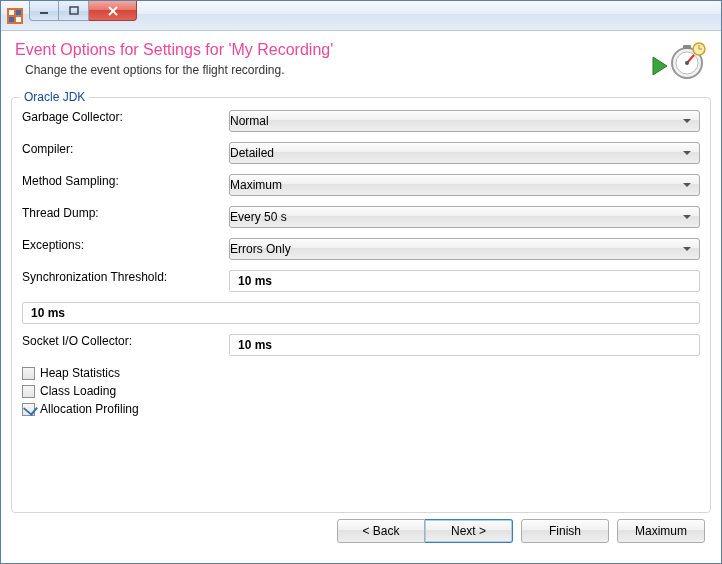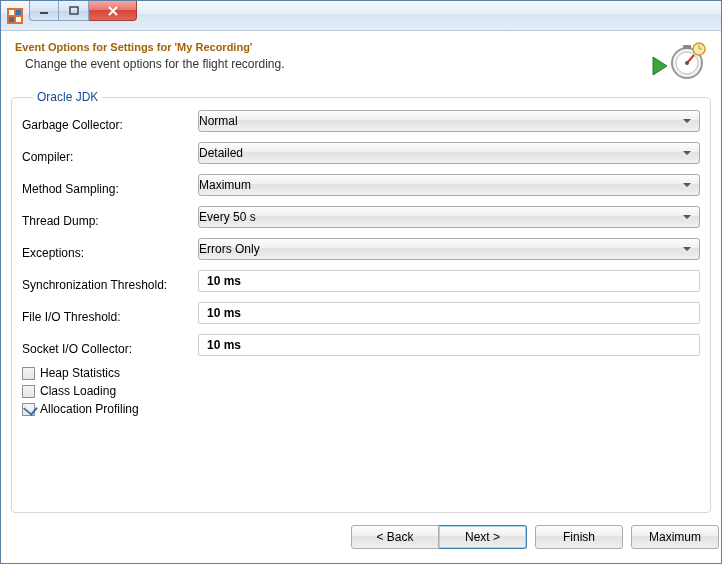--- a/index.html
+++ b/index.html
@@ -60,23 +60,23 @@
 
   
   .banner {
     padding: 10px 14px 12px 14px;
     display: flex;
     background: #fff;
   }
   .banner .texts { flex: 1 1 auto; }
   .banner h1 {
     margin: 0 0 4px 0;
-    font-size: 11px;
-    font-weight: bold;
-    color: #a16207;
+    font-size: 16px;
+    font-weight: normal;
+    color: #ec4899;
   }
   .banner .subtitle {
     margin: 4px 0 0 10px;
     color: #333;
   }
   .banner .banner-art { width: 60px; height: 42px; flex: 0 0 auto; }
 
   
   .content {
     flex: 1 1 auto;
@@ -85,29 +85,30 @@
   }
   .fieldset {
     flex: 1 1 auto;
     border: 1px solid #d7d7d7;
     border-radius: 4px;
     position: relative;
     padding: 12px 10px 10px 10px;
   }
   .fieldset .legend {
     position: absolute;
-    top: -8px; left: 21px;
+    top: -8px; left: 8px;
     background: #fff;
     padding: 0 4px;
     color: #16499a;
     font-size: 12px;
   }
   .form-row {
-    display: flex; align-items: flex-end;
+    display: flex; align-items: flex-start;
     margin-bottom: 10px;
+    gap: 31px;
   }
   .form-row .lbl {
     width: 176px;
     flex: 0 0 auto;
     color: #000;
   }
   .form-row .field { flex: 1 1 auto; }
 
   .select {
     height: 22px;
@@ -156,22 +157,22 @@
     width: 9px; height: 9px;
     border: solid #2b6fb6;
     border-width: 0 0 2px 2px;
     transform: rotate(-50deg) scaleX(0.9);
   }
 
   
   .buttonbar {
     height: 44px;
     border-top: none;
-    display: flex; align-items: center; justify-content: flex-end;
-    padding: 0 2px 8px 0;
+    display: flex; justify-content: flex-end;
+    padding: 0 16px 8px 0;
     gap: 8px;
   }
   .btn {
     min-width: 88px; height: 24px;
     border: 1px solid #acacac;
     border-radius: 3px;
     background: linear-gradient(to bottom, #fdfdfd 0%, #f0f0f0 45%, #e2e2e2 46%, #efefef 100%);
     display: flex; align-items: center; justify-content: center;
     color: #000;
     padding: 0 10px;
@@ -284,21 +285,20 @@
       </div>
 
       <div class="form-row">
         <div class="lbl">Synchronization Threshold:</div>
         <div class="field textinput">
           <span>10 ms</span>
         </div>
       </div>
 
       <div class="form-row">
-        <div class="lbl">File I/O Threshold:</div>
         <div class="field textinput">
           <span>10 ms</span>
         </div>
       </div>
 
       <div class="form-row">
         <div class="lbl">Socket I/O Collector:</div>
         <div class="field textinput">
           <span>10 ms</span>
         </div>

